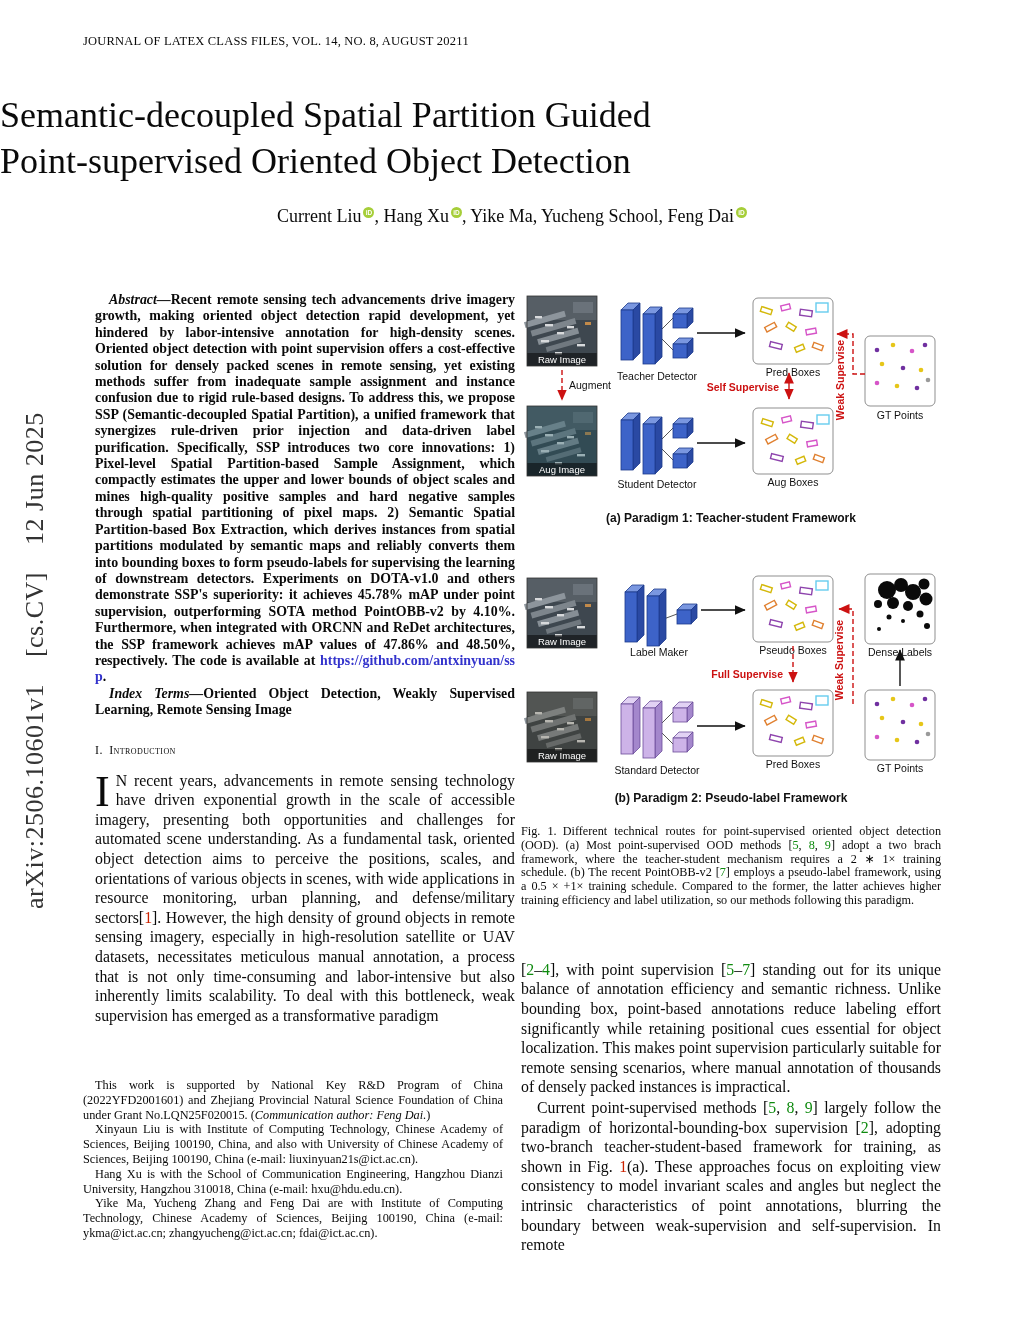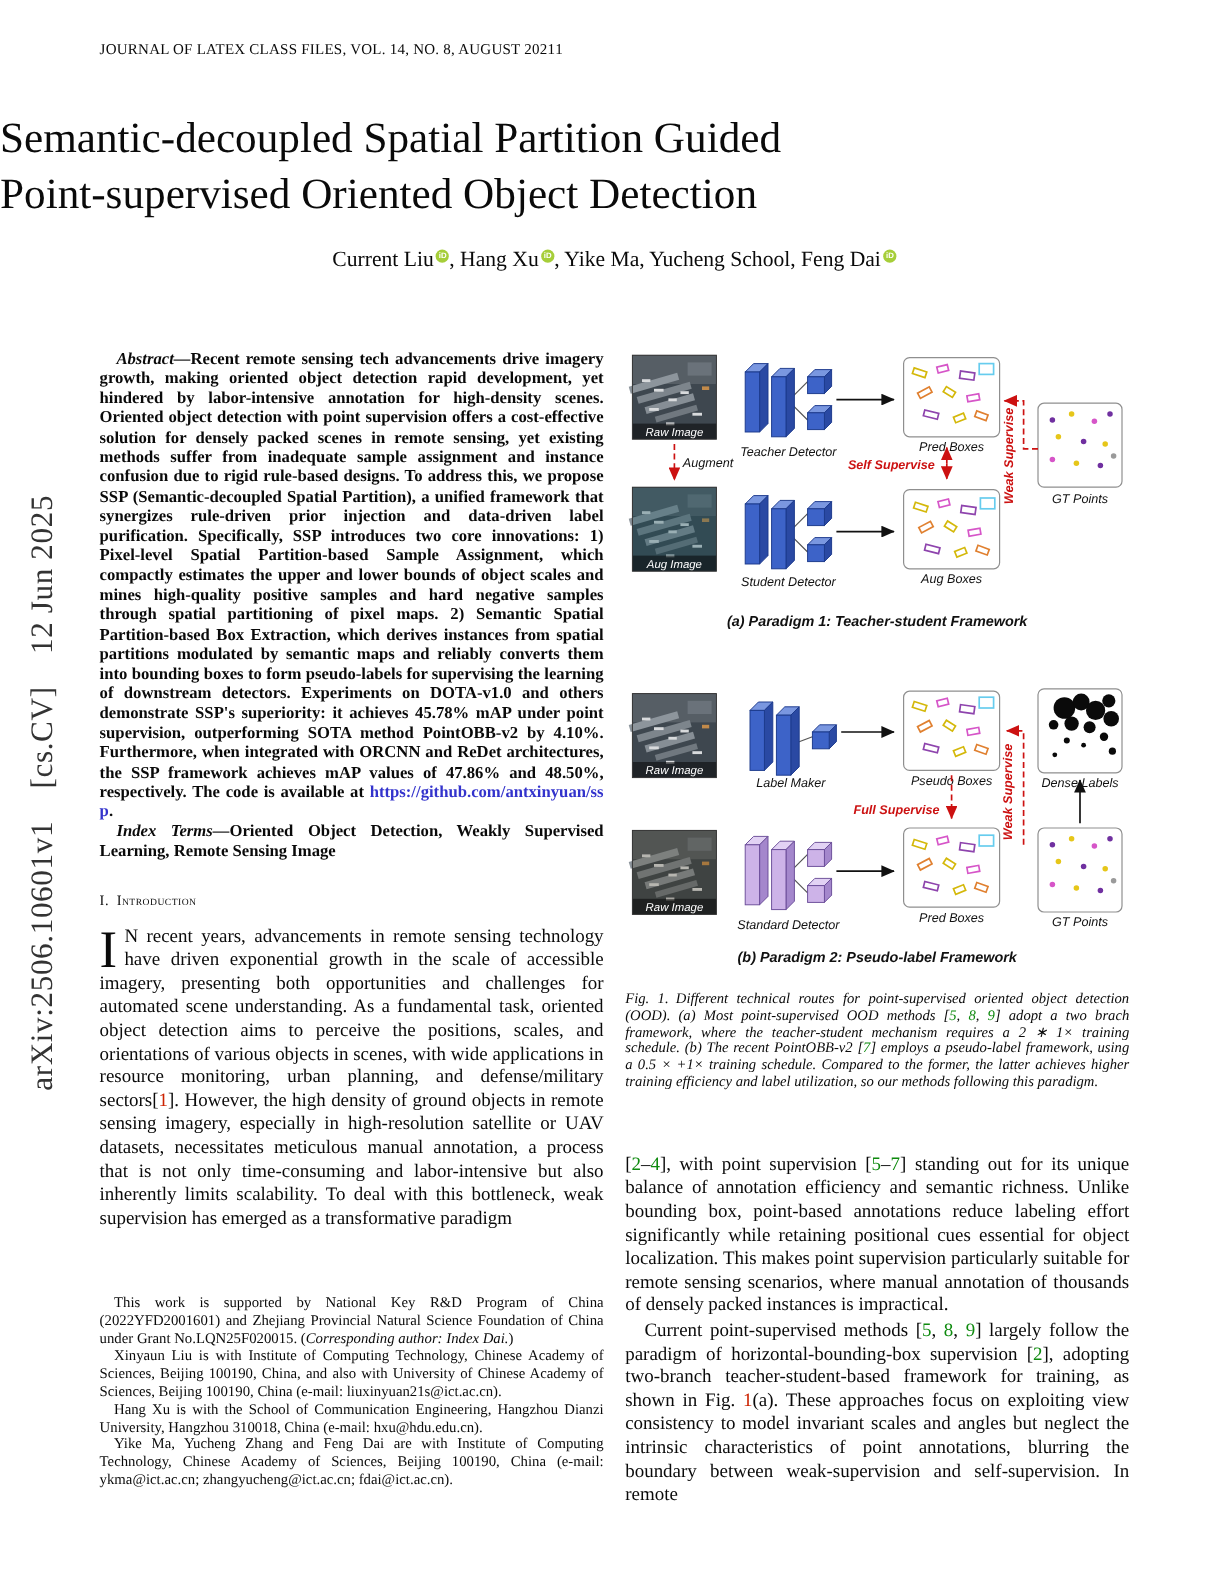--- a/index.html
+++ b/index.html
@@ -9,41 +9,41 @@
 
   .pg-header { position:absolute; top:34px; left:83px; right:83px; display:flex; font-size:12.5px; letter-spacing:0.2px; }
 
   .title { position:absolute; top:92px; left:0; width:100%; text-align:left; font-size:36px; font-weight:400; line-height:46px; }
   .authors { position:absolute; top:206px; left:0; width:100%; text-align:center; font-size:18px; }
   .orcid { display:inline-block; width:11px; height:11px; background:#a6ce39; color:#fff; border-radius:50%; font-size:6.5px; line-height:11px; text-align:center; vertical-align:super; margin-left:2px; font-family:"Liberation Sans",sans-serif; font-weight:bold; }
 
   .watermark { position:absolute; left:20px; top:372px; height:578px; writing-mode:vertical-rl; transform:rotate(180deg); font-size:26px; color:#333; letter-spacing:0.5px; white-space:nowrap; text-align:center; }
 
   .col { position:absolute; width:420px; }
-  .col-left { left:83px; top:292px; }
+  .col-left { left:95px; top:292px; }
   .col-right { left:521px; top:288px; }
 
   .abstract, .index-terms { font-size:13.9px; font-weight:bold; line-height:16.4px; text-align:justify; text-indent:14px; }
   .index-terms { }
   .abslabel, .itlabel { font-style:italic; }
 
   .section-heading { font-size:12px; font-weight:400; text-align:left; font-variant:small-caps; letter-spacing:0.4px; margin-top:24px; margin-bottom:13px; }
 
   .body-text { font-size:15.8px; line-height:19.6px; text-align:justify; }
   .dropcap { float:left; font-size:44px; line-height:35px; padding:3px 6px 0 0; }
 
   .footnotes { position:absolute; left:83px; top:1078px; width:420px; font-size:12.3px; line-height:14.8px; text-align:justify; background:#fff; }
   .footnotes p { text-indent:12px; }
 
   .it { font-style:italic; }
   .cite { color:#0e8a0e; }
   .ref { color:#cc2200; }
   .url { color:#3333cc; word-break:break-all; }
 
-  figure { width:420px;font-style:italic; }
+  figure { width:420px; }
   figcaption { margin-top:15px; font-size:12.2px; line-height:13.8px; text-align:justify; }
   .para1 { margin-top:52px; }
   .para2 { text-indent:16px; margin-top:1px; }
 
   
   .figlab { font-family:"Liberation Sans",sans-serif; font-size:10.5px; fill:#111; }
   .imglab { font-family:"Liberation Sans",sans-serif; font-size:9.5px; fill:#fff; }
   .suplab { font-family:"Liberation Sans",sans-serif; font-size:10.5px; font-weight:bold; fill:#cc1111; }
   .figcap { font-family:"Liberation Sans",sans-serif; font-size:12px; font-weight:bold; fill:#111; }
   .arr-b { stroke:#111; stroke-width:1.4; fill:none; marker-end:url(#mb); }
@@ -68,21 +68,21 @@
   </div>
 
   <div class="col col-left">
     <p class="abstract"><span class="abslabel">Abstract—</span><span>Recent remote sensing tech advancements drive imagery growth, making oriented object detection rapid development, yet hindered by labor-intensive annotation for high-density scenes. Oriented object detection with point supervision offers a cost-effective solution for densely packed scenes in remote sensing, yet existing methods suffer from inadequate sample assignment and instance confusion due to rigid rule-based designs. To address this, we propose SSP (Semantic-decoupled Spatial Partition), a unified framework that synergizes rule-driven prior injection and data-driven label purification. Specifically, SSP introduces two core innovations: 1) Pixel-level Spatial Partition-based Sample Assignment, which compactly estimates the upper and lower bounds of object scales and mines high-quality positive samples and hard negative samples through spatial partitioning of pixel maps. 2) Semantic Spatial Partition-based Box Extraction, which derives instances from spatial partitions modulated by semantic maps and reliably converts them into bounding boxes to form pseudo-labels for supervising the learning of downstream detectors. Experiments on DOTA-v1.0 and others demonstrate SSP's superiority: it achieves 45.78% mAP under point supervision, outperforming SOTA method PointOBB-v2 by 4.10%. Furthermore, when integrated with ORCNN and ReDet architectures, the SSP framework achieves mAP values of 47.86% and 48.50%, respectively. The code is available at </span><span class="url">https://github.com/antxinyuan/ssp</span><span>.</span></p>
     <p class="index-terms"><span class="itlabel">Index Terms—</span><span>Oriented Object Detection, Weakly Supervised Learning, Remote Sensing Image</span></p>
     <h2 class="section-heading">I. Introduction</h2>
     <p class="body-text"><span class="dropcap">I</span><span><span>N recent years, advancements in remote sensing technology have driven exponential growth in the scale of accessible imagery, presenting both opportunities and challenges for automated scene understanding. As a fundamental task, oriented object detection aims to perceive the positions, scales, and orientations of various objects in scenes, with wide applications in resource monitoring, urban planning, and defense/military sectors[</span><span class="ref">1</span><span>]. However, the high density of ground objects in remote sensing imagery, especially in high-resolution satellite or UAV datasets, necessitates meticulous manual annotation, a process that is not only time-consuming and labor-intensive but also inherently limits scalability. To deal with this bottleneck, weak supervision has emerged as a transformative paradigm</span></span></p>
   </div>
 
   <div class="footnotes">
-    <p><span>This work is supported by National Key R&amp;D Program of China (2022YFD2001601) and Zhejiang Provincial Natural Science Foundation of China under Grant No.LQN25F020015. (</span><span class="it">Corresponding author: Index Dai.</span><span>)</span></p>
+    <p><span>This work is supported by National Key R&amp;D Program of China (2022YFD2001601) and Zhejiang Provincial Natural Science Foundation of China under Grant No.LQN25F020015. (</span><span class="it">Communication author: Feng Dai.</span><span>)</span></p>
     <p><span>Xinyaun Liu is with Institute of Computing Technology, Chinese Academy of Sciences, Beijing 100190, China, and also with University of Chinese Academy of Sciences, Beijing 100190, China (e-mail: liuxinyuan21s@ict.ac.cn).</span></p>
     <p><span>Hang Xu is with the School of Communication Engineering, Hangzhou Dianzi University, Hangzhou 310018, China (e-mail: hxu@hdu.edu.cn).</span></p>
     <p><span>Yike Ma, Yucheng Zhang and Feng Dai are with Institute of Computing Technology, Chinese Academy of Sciences, Beijing 100190, China (e-mail: ykma@ict.ac.cn; zhangyucheng@ict.ac.cn; fdai@ict.ac.cn).</span></p>
   </div>
 
   <div class="col col-right">
     <figure>
       <svg width="420" height="518" viewBox="0 0 420 518">
         <defs>
           <marker id="mb" markerWidth="9" markerHeight="7" refX="7.5" refY="3.5" orient="auto">

